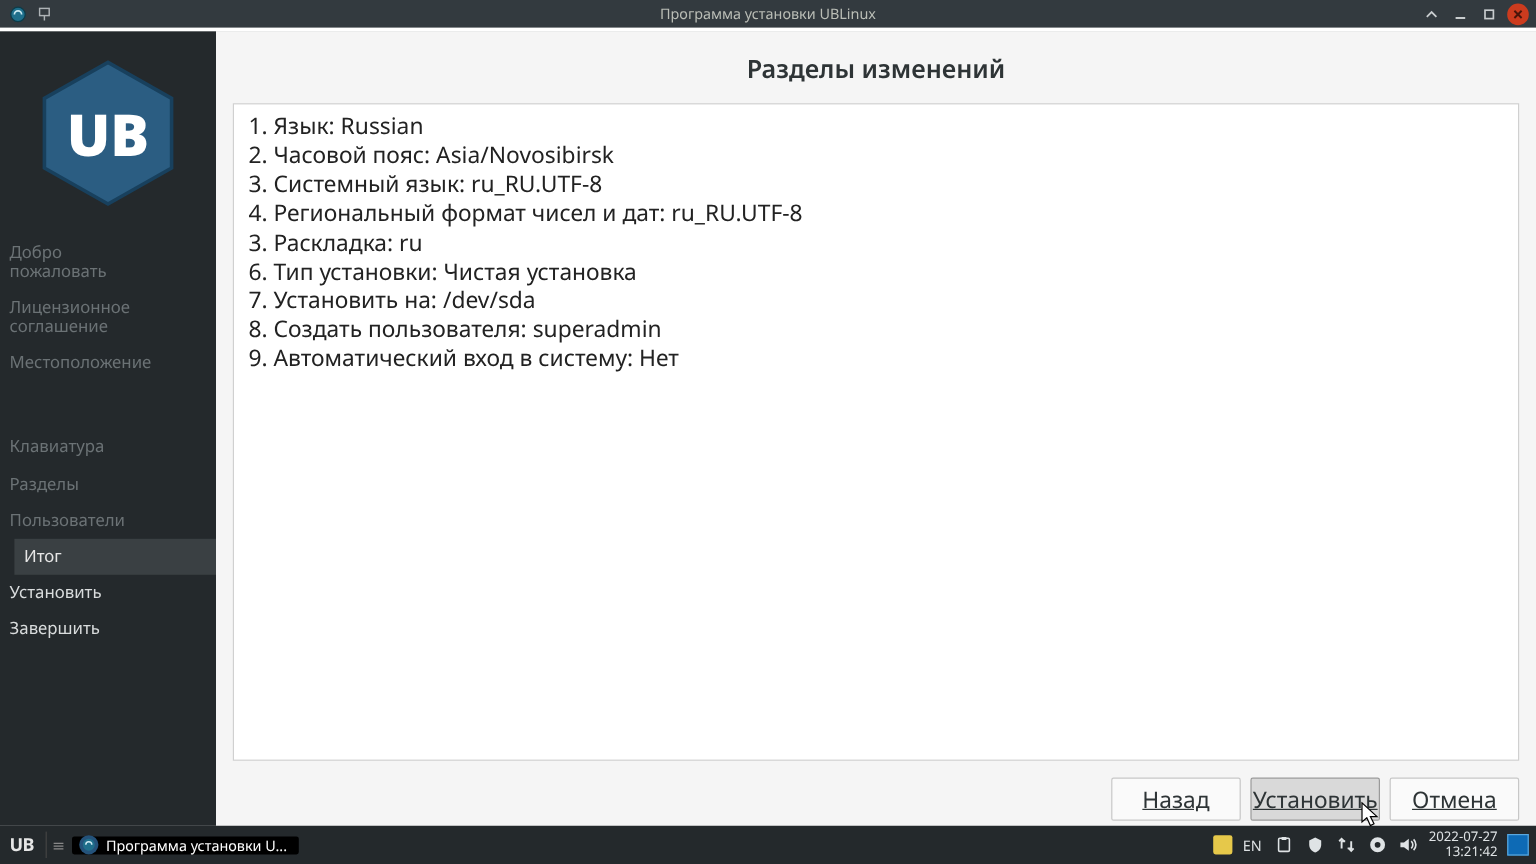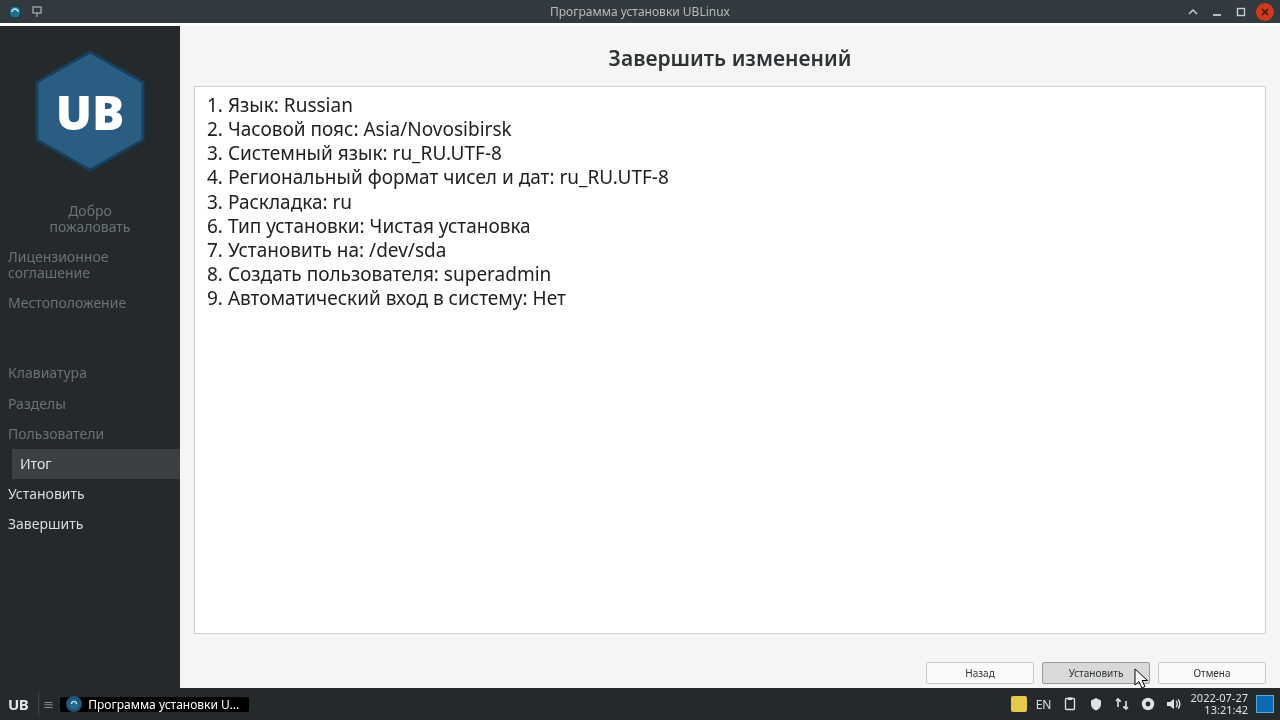--- a/index.html
+++ b/index.html
@@ -83,28 +83,29 @@
   
   .button-row {
     position: absolute;
     right: 14px;
     bottom: 4px;
     display: flex;
     gap: 8px;
   }
   .btn {
     min-width: 108px;
-    height: 22px;
+    height: 36px;
     background: #fafafa;
     border: 1px solid #c7c7c7;
     color: #2e3436;
-    font-size: 10px;
+    font-size: 19px;
     display:flex; align-items:center; justify-content:center;
     cursor: pointer;
     border-radius: 2px;
+    text-decoration: underline;
   }
   .btn.primary { background: #d9d9d9; border-color:#9a9a9a; }
   
   
   .taskbar {
     height: 32px;
     background: #24292c;
     display: flex;
     align-items: center;
     color: #cfd3d6;
@@ -191,36 +192,36 @@
 
 <div class="installer">
   <div class="sidebar">
     <div class="logo-wrap">
       <svg class="logo" viewBox="0 0 130 130">
         <polygon points="65,6 118,36 118,94 65,124 12,94 12,36" fill="#2b5d82" stroke="#18405d" stroke-width="3"></polygon>
         <text x="65" y="84" text-anchor="middle" font-family="Arial Black, Arial" font-weight="900" font-size="48" fill="#ffffff">UB</text>
       </svg>
     </div>
     <div id="steps-container">
-        <div class="step" style="white-space: pre-line; text-align: center;">Добро
+        <div class="step" style="white-space: pre-line;">Добро
 пожаловать</div>
         <div class="step" style="white-space: pre-line;">Лицензионное
 соглашение</div>
         <div class="step" style="white-space: pre-line;">Местоположение</div>
         <div class="step" style="white-space: pre-line; margin-top: 40px;">Клавиатура</div>
         <div class="step" style="white-space: pre-line;">Разделы</div>
         <div class="step" style="white-space: pre-line;">Пользователи</div>
         <div class="step active" style="white-space: pre-line;">Итог</div>
         <div class="step future" style="white-space: pre-line;">Установить</div>
         <div class="step future" style="white-space: pre-line;">Завершить</div>
       </div>
   </div>
 
   <div class="content">
-    <div class="page-title">Завершить изменений</div>
+    <div class="page-title">Разделы изменений</div>
     <div class="panel">
       <div id="summary-container">
           <div class="summary-line">1. Язык: Russian</div>
           <div class="summary-line">2. Часовой пояс: Asia/Novosibirsk</div>
           <div class="summary-line">3. Системный язык: ru_RU.UTF-8</div>
           <div class="summary-line">4. Региональный формат чисел и дат: ru_RU.UTF-8</div>
           <div class="summary-line">3. Раскладка: ru</div>
           <div class="summary-line">6. Тип установки: Чистая установка</div>
           <div class="summary-line">7. Установить на: /dev/sda</div>
           <div class="summary-line">8. Создать пользователя: superadmin</div>

